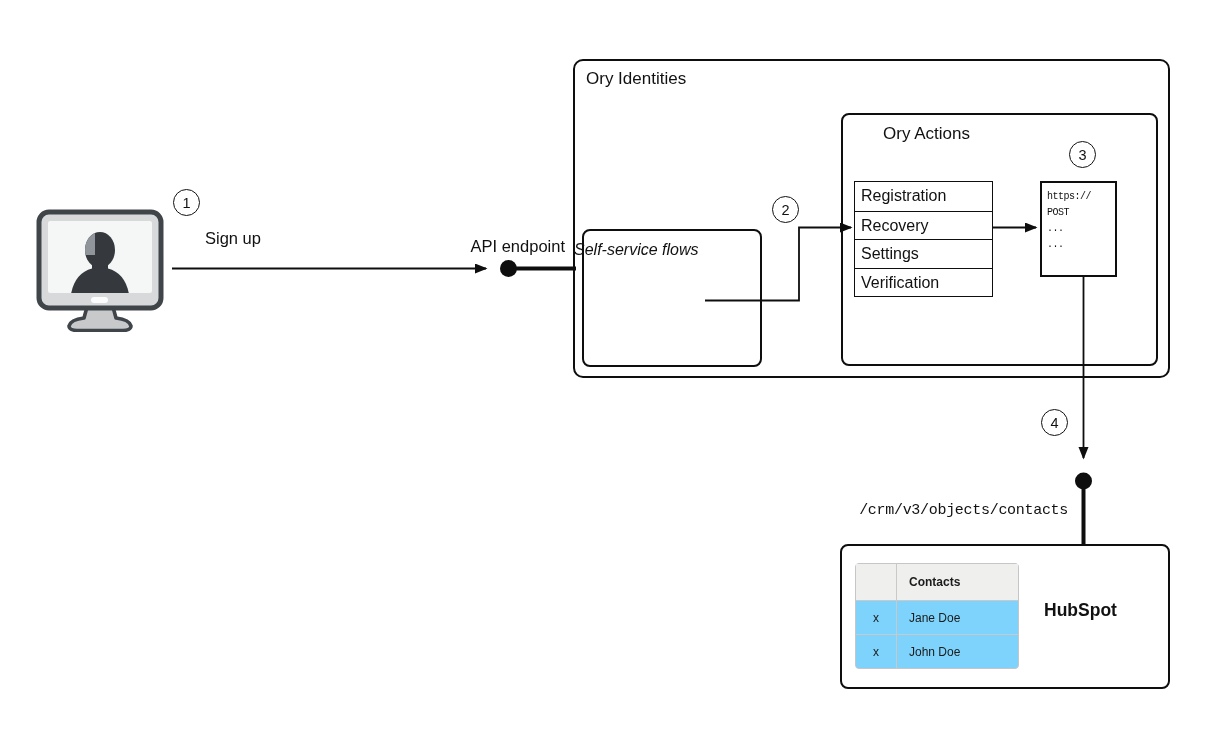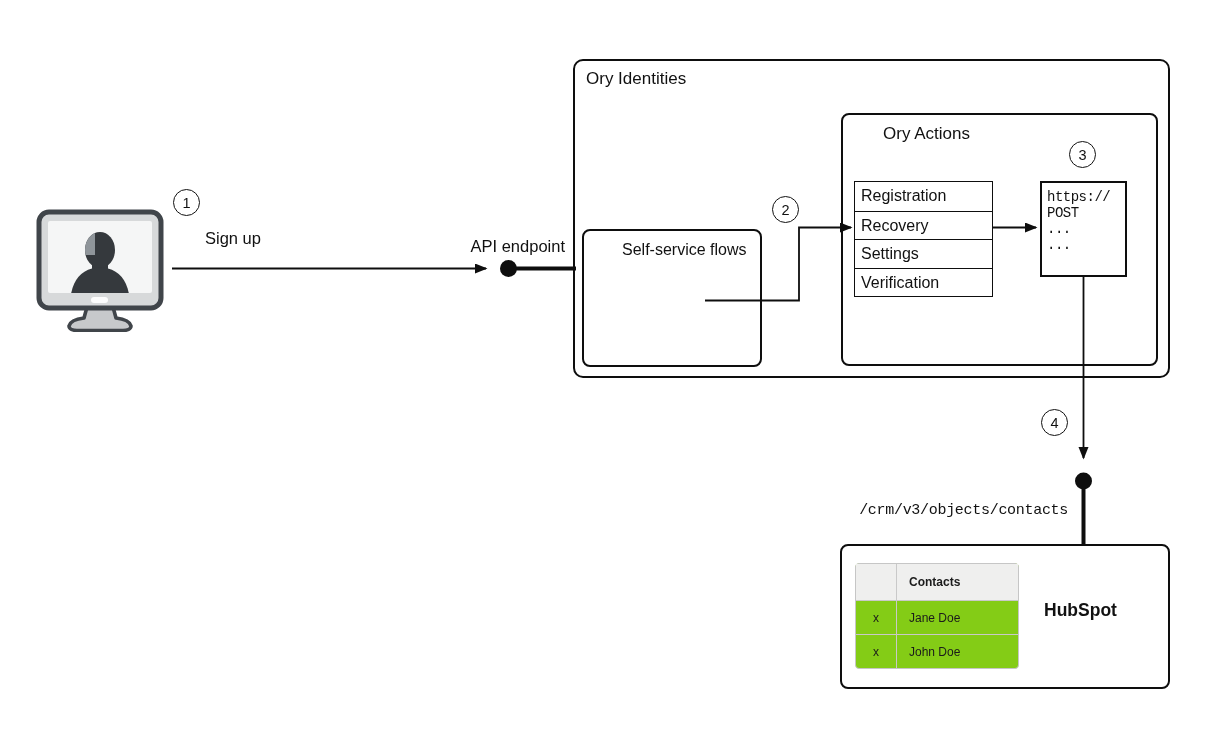--- a/index.html
+++ b/index.html
@@ -20,55 +20,55 @@
     border: 2px solid #0e0e0e;
   }
   .box-title { position: absolute; white-space: nowrap; }
 
   
   .ory-identities { left: 573px; top: 59px; width: 597px; height: 319px; border-radius: 10px; z-index: 1; }
   .ory-identities-title { left: 586px; top: 69px; font-size: 17px; z-index: 4; }
 
   
   .self-service { left: 582px; top: 229px; width: 180px; height: 138px; border-radius: 8px; z-index: 2; }
-  .self-service-title { left: 622px; top: 241px; font-size: 16px; z-index: 4; }
+  .self-service-title { left: 574px; top: 241px; font-size: 16px; z-index: 4; font-style: italic; }
 
   
   .ory-actions { left: 841px; top: 113px; width: 317px; height: 253px; border-radius: 8px; z-index: 2; }
   .ory-actions-title { left: 867px; top: 124px; font-size: 17px; z-index: 4; margin-left: 16px; }
 
   
   .flow-table {
     position: absolute; left: 854px; top: 181px; width: 139px;
     border: 1.5px solid #0e0e0e; background: #ffffff; z-index: 3;
   }
   .flow-row {
     height: 28.6px; line-height: 28.6px; font-size: 16px; padding-left: 6px;
     background: #ffffff; white-space: nowrap; overflow: hidden;
   }
   .flow-row + .flow-row { border-top: 1.5px solid #0e0e0e; }
 
   
   .webhook-box {
-    position: absolute; left: 1040px; top: 181px; width: 87px; height: 96px;
+    position: absolute; left: 1040px; top: 181px; width: 77px; height: 96px;
     border: 2.5px solid #0e0e0e; background: #ffffff; z-index: 3;
-    font-family: "Liberation Mono", monospace; font-size: 14px; line-height: 16px;
+    font-family: "Liberation Mono", monospace; font-size: 10px; line-height: 16px;
     padding: 6px 0 0 5px; letter-spacing: -0.5px;
   }
   .webhook-line { white-space: pre; }
 
   
   .hubspot { left: 840px; top: 544px; width: 330px; height: 145px; border-radius: 8px; border-width: 2.5px; z-index: 1; }
   .hubspot-title { left: 1044px; top: 600px; font-size: 17.5px; font-weight: 700; z-index: 4; }
 
   
   .contacts-table {
     position: absolute; left: 855px; top: 563px; z-index: 3;
     display: grid; grid-template-columns: 40px 122px; grid-template-rows: 36px 34px 34px;
-    border: 1px solid #c6c6c6; border-radius: 4px; background: #84cc16;
+    border: 1px solid #c6c6c6; border-radius: 4px; background: #7dd3fc;
     font-size: 12px; color: #1b1b1b;
   }
   .ct-cell { border-top: 1px solid #c9c9c9; border-left: 1px solid #c9c9c9; display: flex; align-items: center; }
   .ct-cell.first-row { border-top: none; }
   .ct-cell.first-col { border-left: none; }
   .ct-head { background: #efefee; font-weight: bold; }
   .ct-name { padding-left: 12px; }
   .ct-mark { justify-content: center; }
 
   

